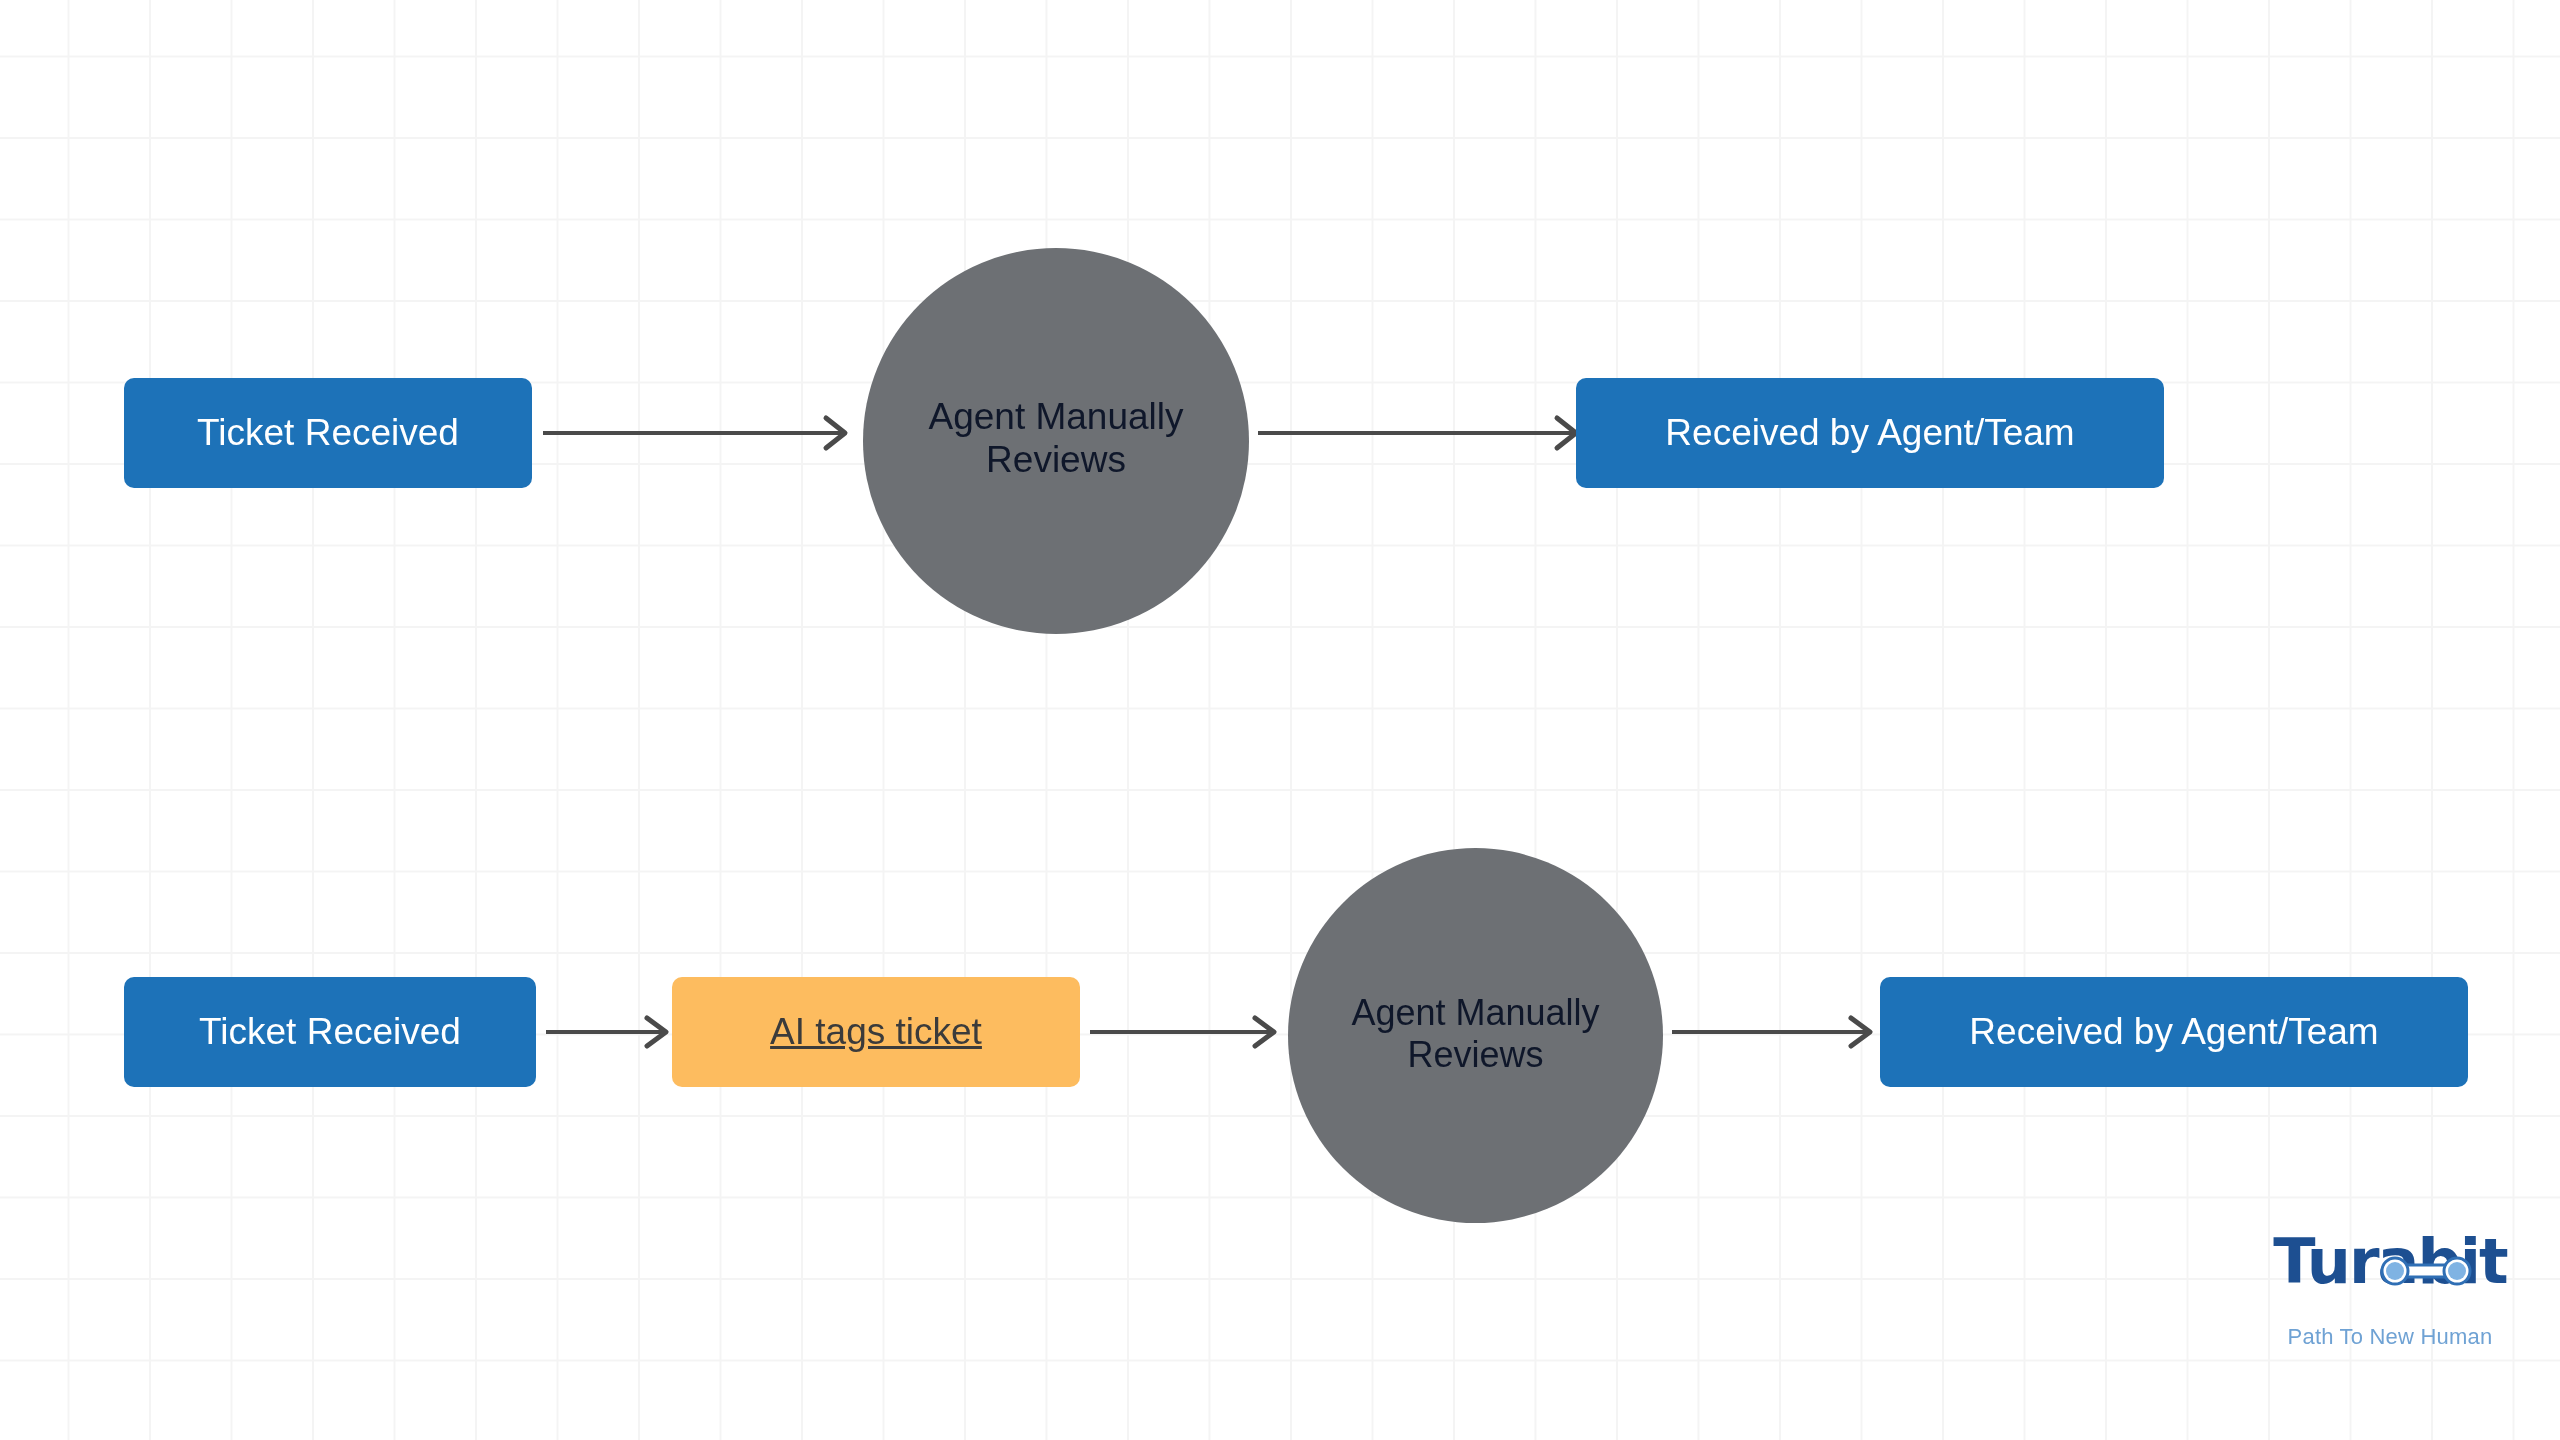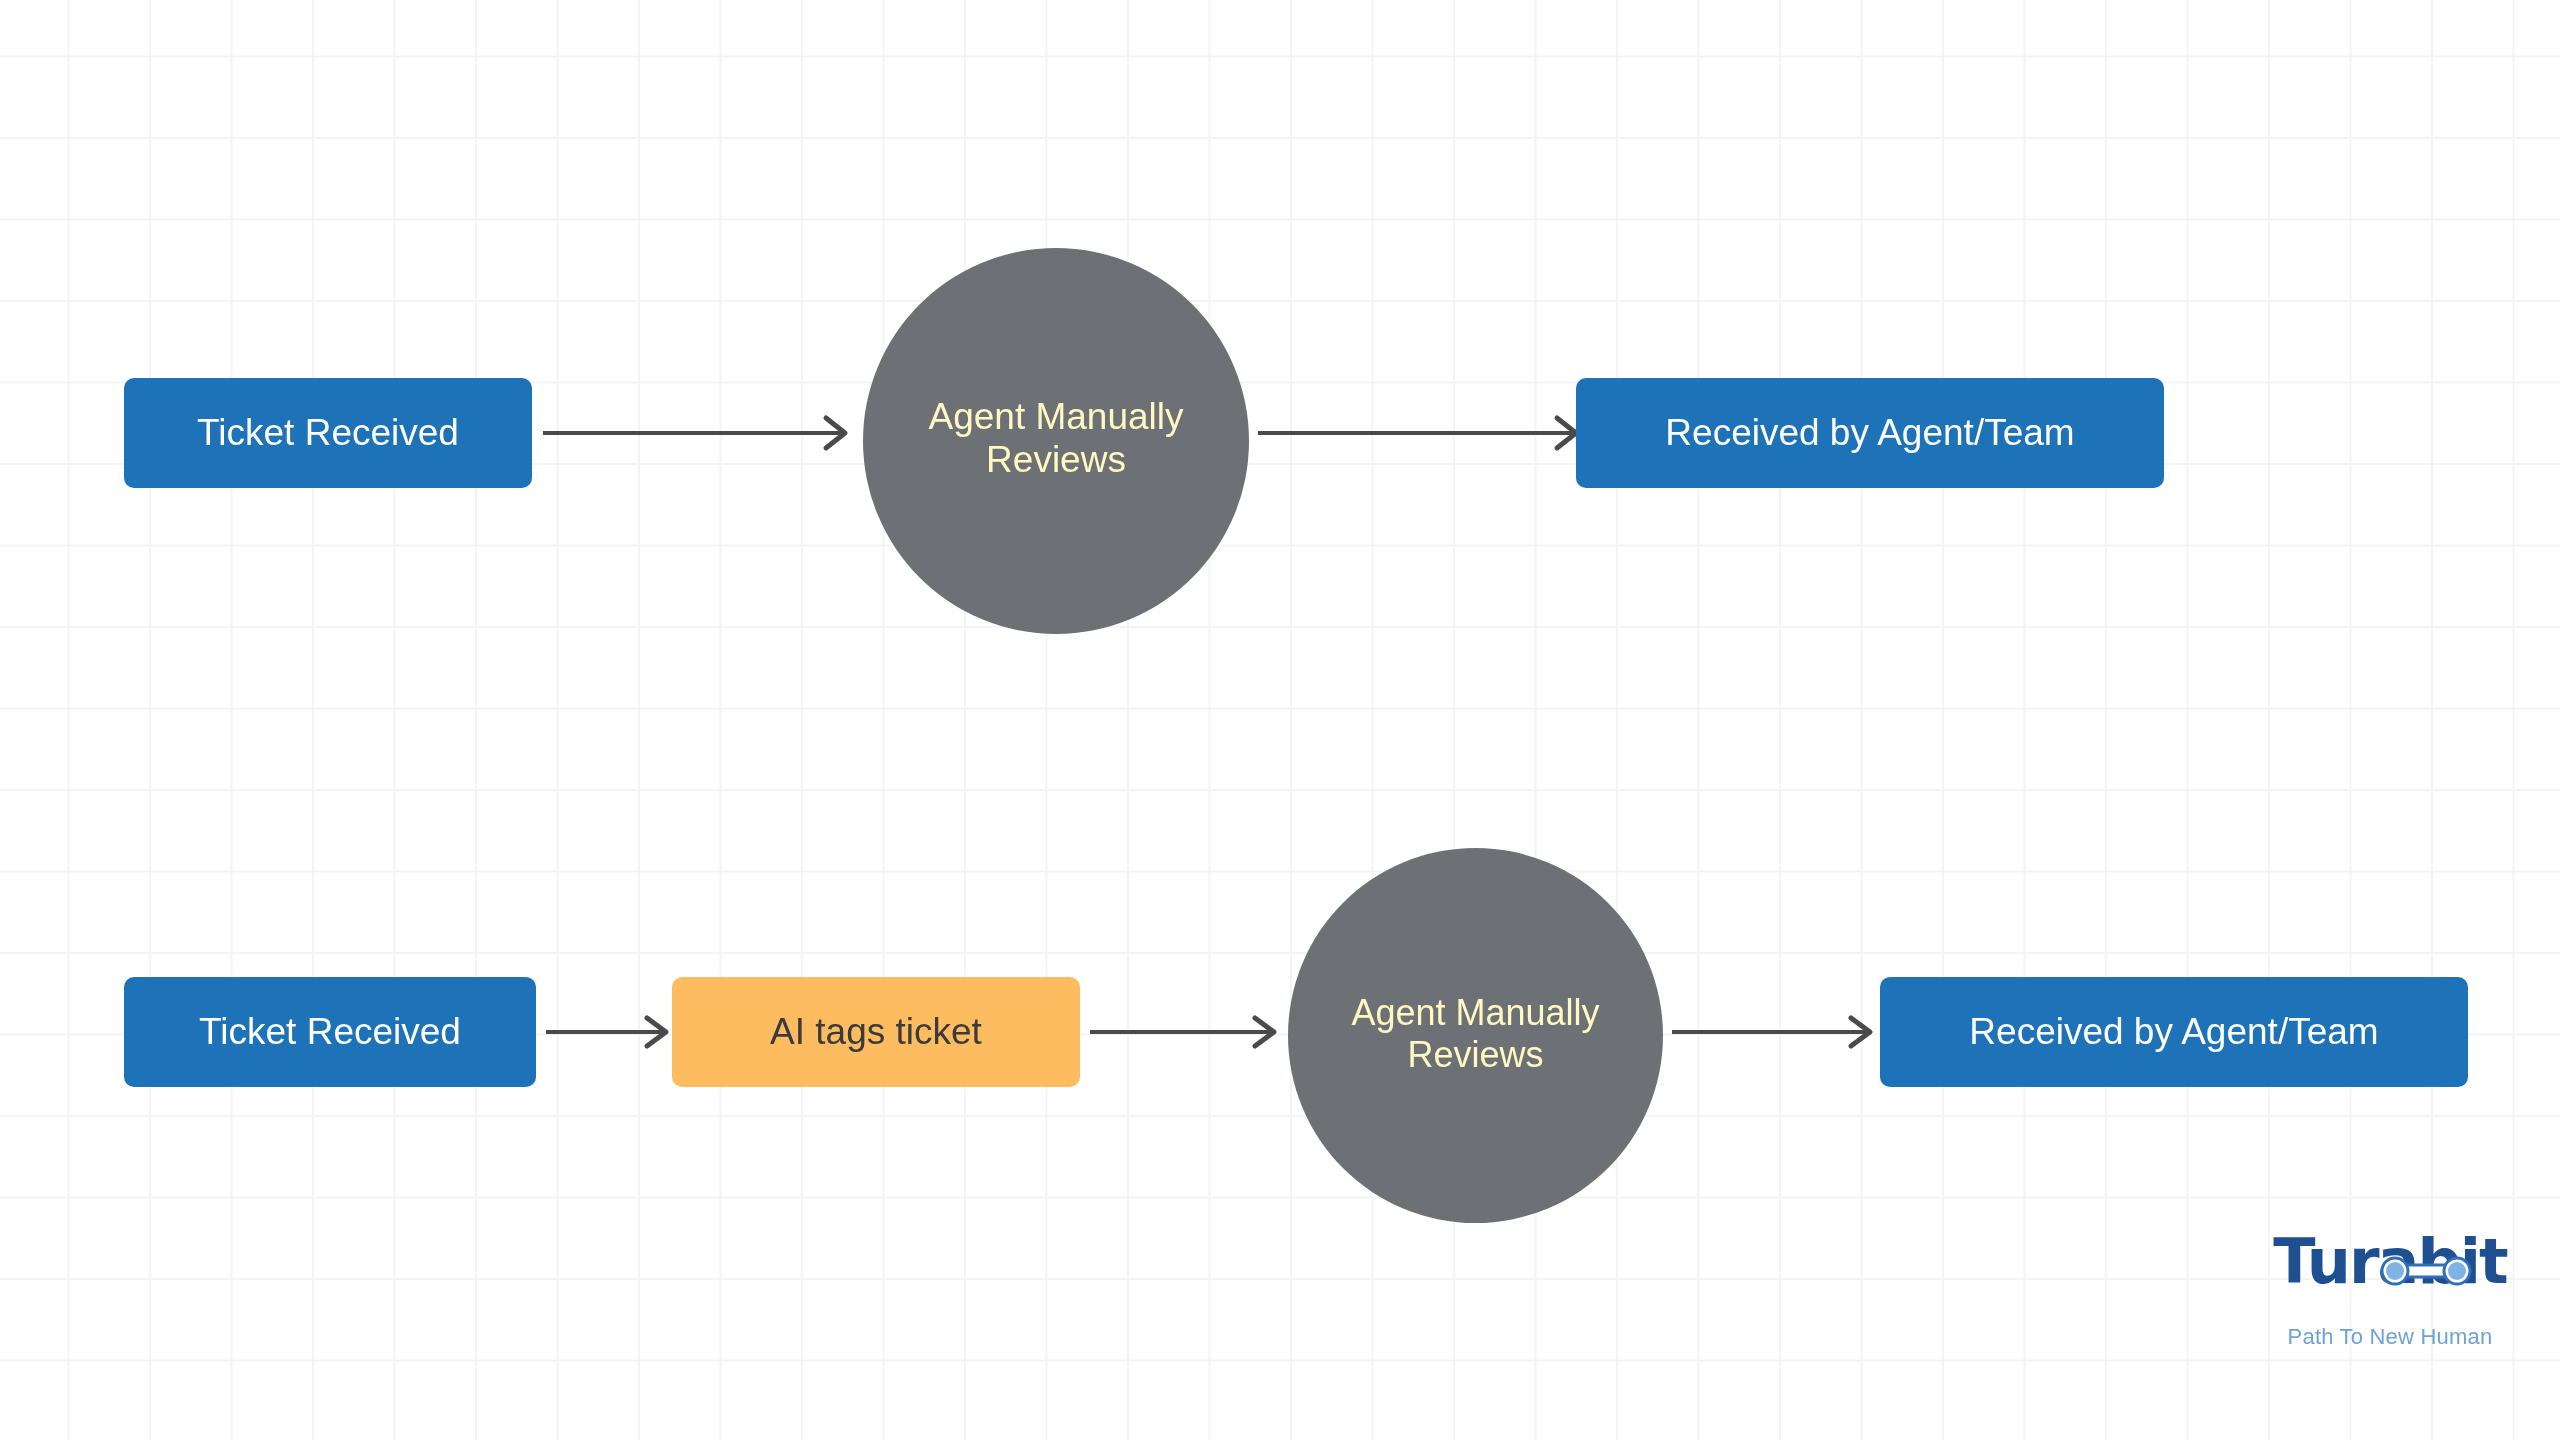--- a/index.html
+++ b/index.html
@@ -59,21 +59,21 @@
   .node-orange {
     background: #fdbc5f;
     color: #3b3b3b;
   }
 
   
   .node-circle {
     position: absolute;
     border-radius: 50%;
     background: #6d7074;
-    color: #fef9c3;
+    color: #0f172a;
     display: flex;
     align-items: center;
     text-align: center;
     line-height: 1.16;
     box-sizing: border-box;
   }
   .node-circle .circle-label {
     display: block;
     width: 100%;
     padding-bottom: 4px;
@@ -160,21 +160,21 @@
     <span>Ticket Received</span>
   </div>
 
   <div class="connector" style="left:546px; top:1012px; width:132px;">
     <svg width="132" height="40" viewBox="0 0 132 40" aria-hidden="true">
       <line x1="0" y1="20" x2="118" y2="20" stroke="#4a4a4a" stroke-width="4"></line>
       <polyline points="101,6 120,20 101,34" fill="none" stroke="#4a4a4a" stroke-width="5" stroke-linecap="round" stroke-linejoin="round"></polyline>
     </svg>
   </div>
 
-  <div class="node-rect node-orange" style="left:672px; top:977px; width:408px; height:110px; font-size:37px;">
+  <div class="node-rect node-orange" style="left:672px; top:977px; width:408px; height:110px; font-size:37px;text-decoration:underline;">
     <span>AI tags ticket</span>
   </div>
 
   <div class="connector" style="left:1090px; top:1012px; width:196px;">
     <svg width="196" height="40" viewBox="0 0 196 40" aria-hidden="true">
       <line x1="0" y1="20" x2="182" y2="20" stroke="#4a4a4a" stroke-width="4"></line>
       <polyline points="165,6 184,20 165,34" fill="none" stroke="#4a4a4a" stroke-width="5" stroke-linecap="round" stroke-linejoin="round"></polyline>
     </svg>
   </div>
 

